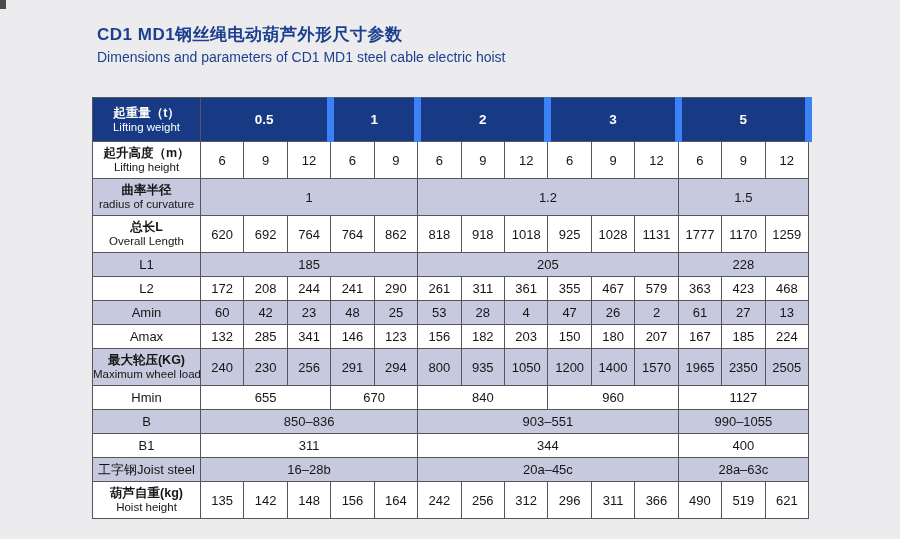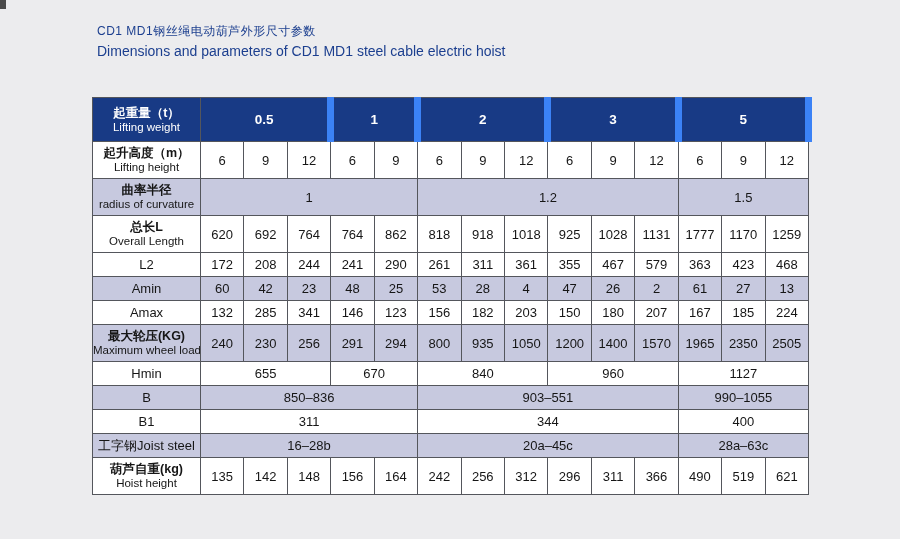--- a/index.html
+++ b/index.html
@@ -8,21 +8,21 @@
     width: 900px; height: 539px;
     background: var(--page-bg, #ececee);
     font-family: "Liberation Sans", "DejaVu Sans", sans-serif;
     position: relative; overflow: hidden;
   }
   .corner-artifact {
     position: absolute; left: 0; top: 0; width: 6px; height: 9px;
     background: #4a4a4a;
   }
   .titles { position: absolute; left: 97px; top: 23px; color: var(--title-color, #1c3f8f); }
-  .title-zh { font-size: 12px; font-weight: normal; letter-spacing: 0.5px; }
+  .title-zh { font-size: 17px; font-weight: bold; letter-spacing: 0.5px; }
   .title-en { font-size: 14px; margin-top: 3px; }
 
   table.spec {
     position: absolute; left: 92px; top: 97px; width: 716px;
     border-collapse: collapse; table-layout: fixed;
   }
   col.label { width: 108px; }
   col.d { width: 43.43px; }
   th, td {
     border: 1px solid #54565c;
@@ -130,20 +130,26 @@
         <td>862</td>
         <td>818</td>
         <td>918</td>
         <td>1018</td>
         <td>925</td>
         <td>1028</td>
         <td>1131</td>
         <td>1777</td>
         <td>1170</td>
         <td>1259</td>
+      </tr>
+      <tr class="short lav">
+        <th class="label-cell">L1</th>
+        <td colspan="5">185</td>
+        <td colspan="6">205</td>
+        <td colspan="3">228</td>
       </tr>
       <tr class="short white">
         <th class="label-cell">L2</th>
         <td>172</td>
         <td>208</td>
         <td>244</td>
         <td>241</td>
         <td>290</td>
         <td>261</td>
         <td>311</td>

